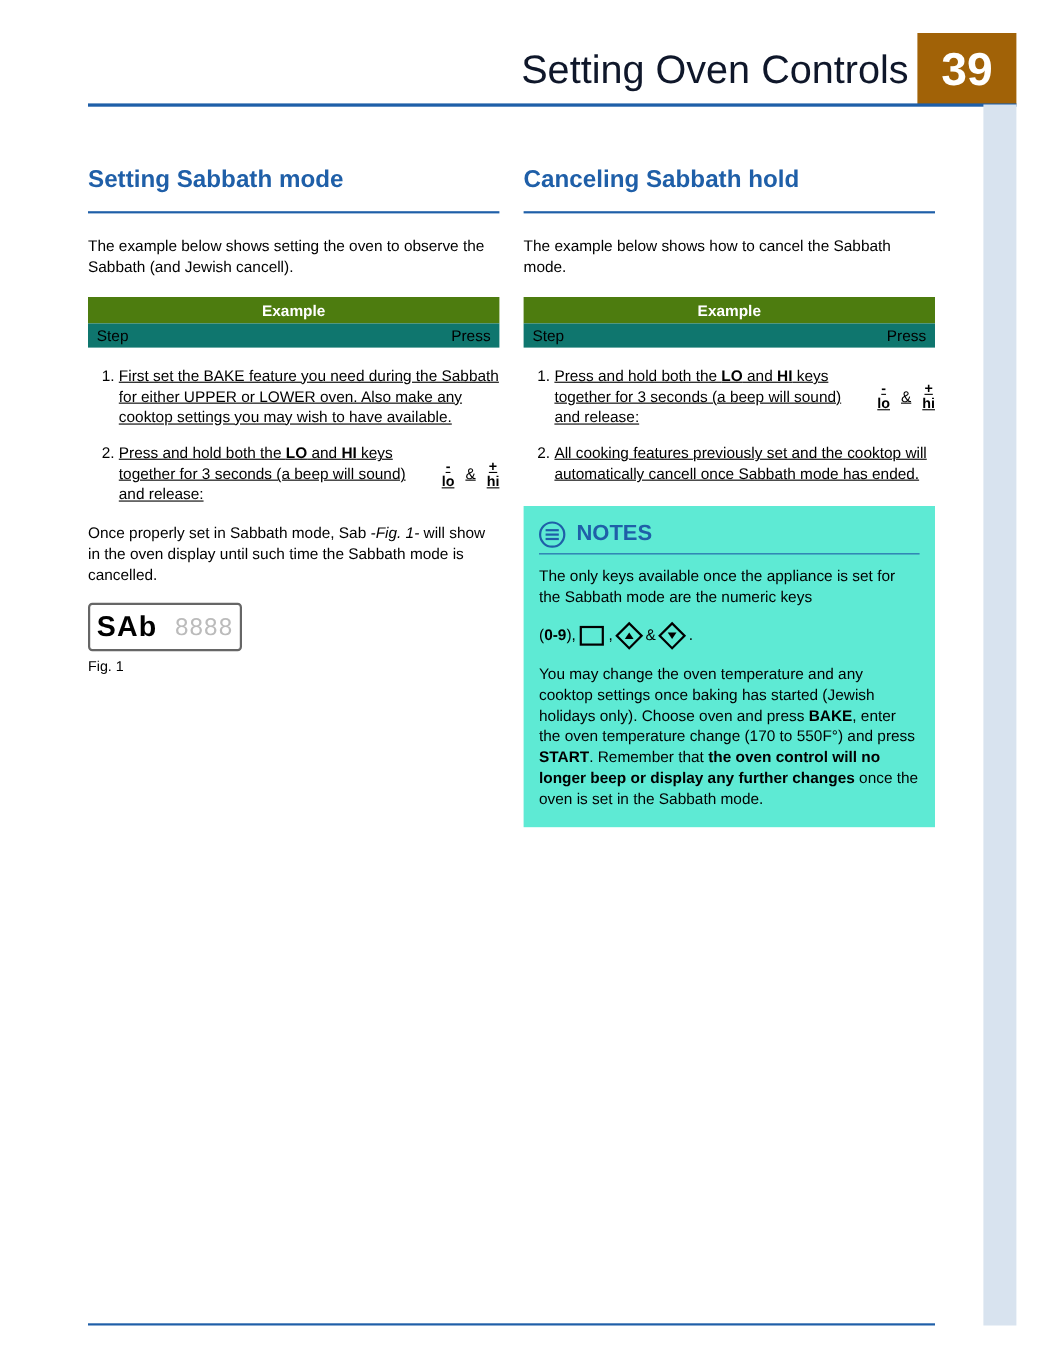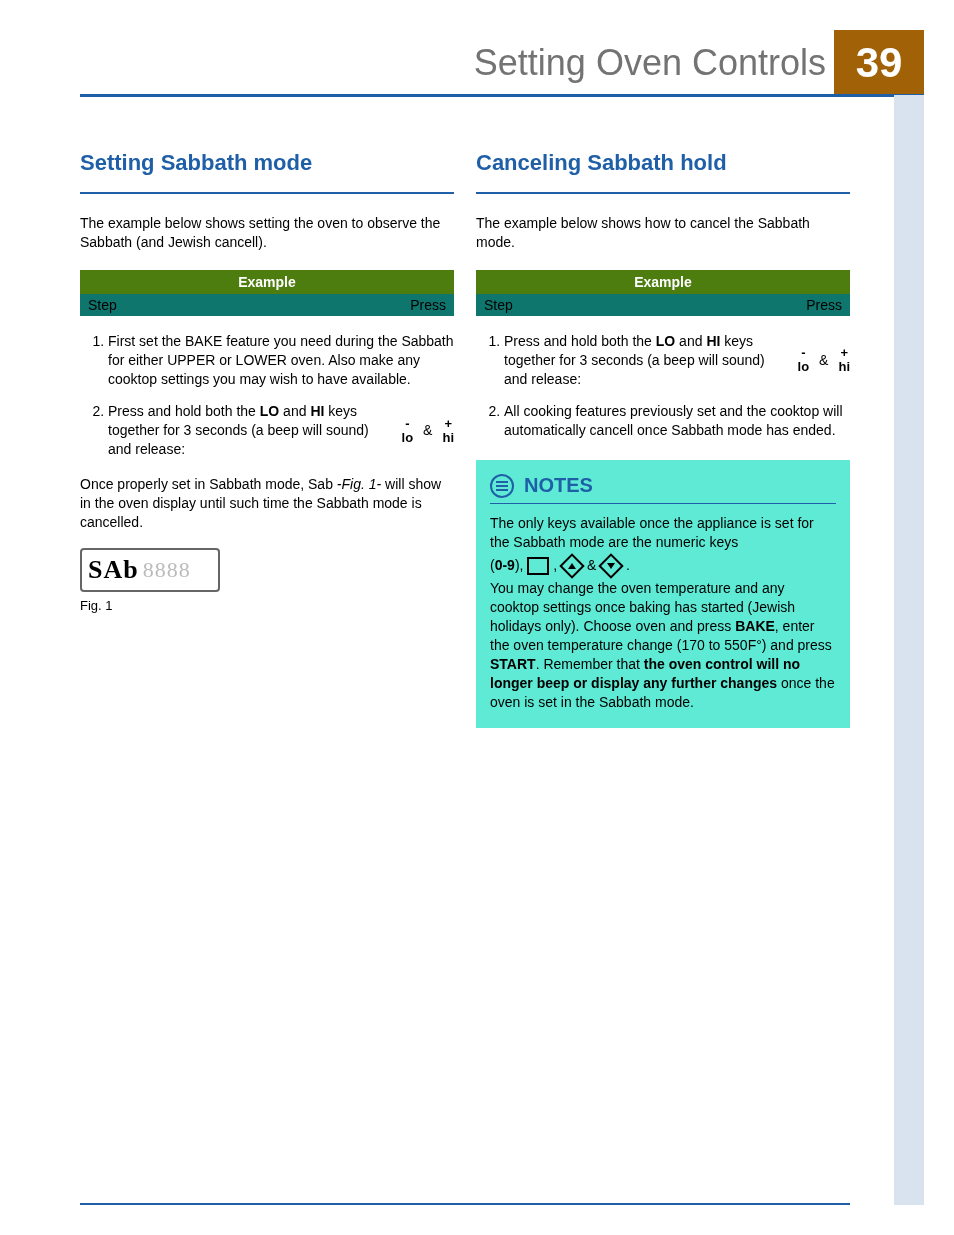--- a/index.html
+++ b/index.html
@@ -46,21 +46,21 @@
     width: 30px;
     bottom: 30px;
     background: #d8e3ef;
   }
   .page-title {
     position: absolute;
     right: 128px;
     top: 42px;
     font-size: 36px;
     font-weight: normal;
-    color: #737373;
+    color: #0f172a;
     text-align: right;
   }
   .columns {
     display: flex;
     gap: 22px;
     margin-top: 100px;
     width: 770px;
   }
   .col { width: 375px; }
   h2.section {
@@ -82,21 +82,21 @@
   }
   .example-sub {
     background: #0f766e;
     display: flex;
     justify-content: space-between;
     font-size: 14px;
     padding: 3px 8px;
     margin-bottom: 16px;
   }
   ol.steps { list-style: decimal; padding-left: 28px; font-size: 14px; line-height: 1.35; }
-  ol.steps > li { margin-bottom: 14px; }
+  ol.steps > li { margin-bottom: 14px; text-decoration: underline; }
   .step-row { display: flex; align-items: center; gap: 24px; }
   .step-text { flex: 1; }
   .key-cluster {
     display: flex;
     align-items: center;
     gap: 10px;
     font-size: 14px;
     white-space: nowrap;
   }
   .key {
@@ -110,22 +110,23 @@
   .key .sign { font-weight: bold; }
   .display-box {
     width: 140px;
     height: 44px;
     border: 2px solid #666;
     border-radius: 4px;
     display: flex;
     align-items: center;
     padding: 0 6px;
     gap: 4px;
-    font-family: Liberation Serif, serif;
+    font-family: Liberation Sans, sans-serif;
     margin: 16px 0 6px 0;
+    justify-content: space-between;
   }
   .seg-active { font-size: 26px; font-weight: bold; color: #000; letter-spacing: 1px; }
   .seg-dim { font-size: 22px; color: #bbb; letter-spacing: 1px; }
   .fig-label { font-size: 13px; }
   .post-text { font-size: 14px; line-height: 1.35; margin-top: 16px; }
   .notes-box {
     background: #5eead4;
     padding: 12px 14px 16px 14px;
     font-size: 14px;
     line-height: 1.35;
@@ -265,21 +266,21 @@
       <div class="notes-box">
         <div class="notes-header">
           <span class="notes-icon">
               <span></span>
               <span></span>
               <span></span>
             </span>
           <span>NOTES</span>
         </div>
         <p>The only keys available once the appliance is set for the Sabbath mode are the numeric keys</p>
-        <p style="margin:4px 0;">
+        <p style="margin:16px 0;">
           <span>(</span><b>0-9</b><span>), </span>
           <span class="sq-btn"></span><span> , </span>
           <span class="diamond"><span class="tri tri-up"></span></span><span> &amp; </span>
           <span class="diamond"><span class="tri tri-down"></span></span><span> .</span>
         </p>
         <p>
           <span>You may change the oven temperature and any cooktop settings once baking has started (Jewish holidays only). Choose oven and press </span><b>BAKE</b><span>, enter the oven temperature change (170 to 550F°) and press </span><b>START</b><span>. Remember that </span><b>the oven control will no longer beep or display any further changes</b><span> once the oven is set in the Sabbath mode.</span>
         </p>
       </div>
     </div>

